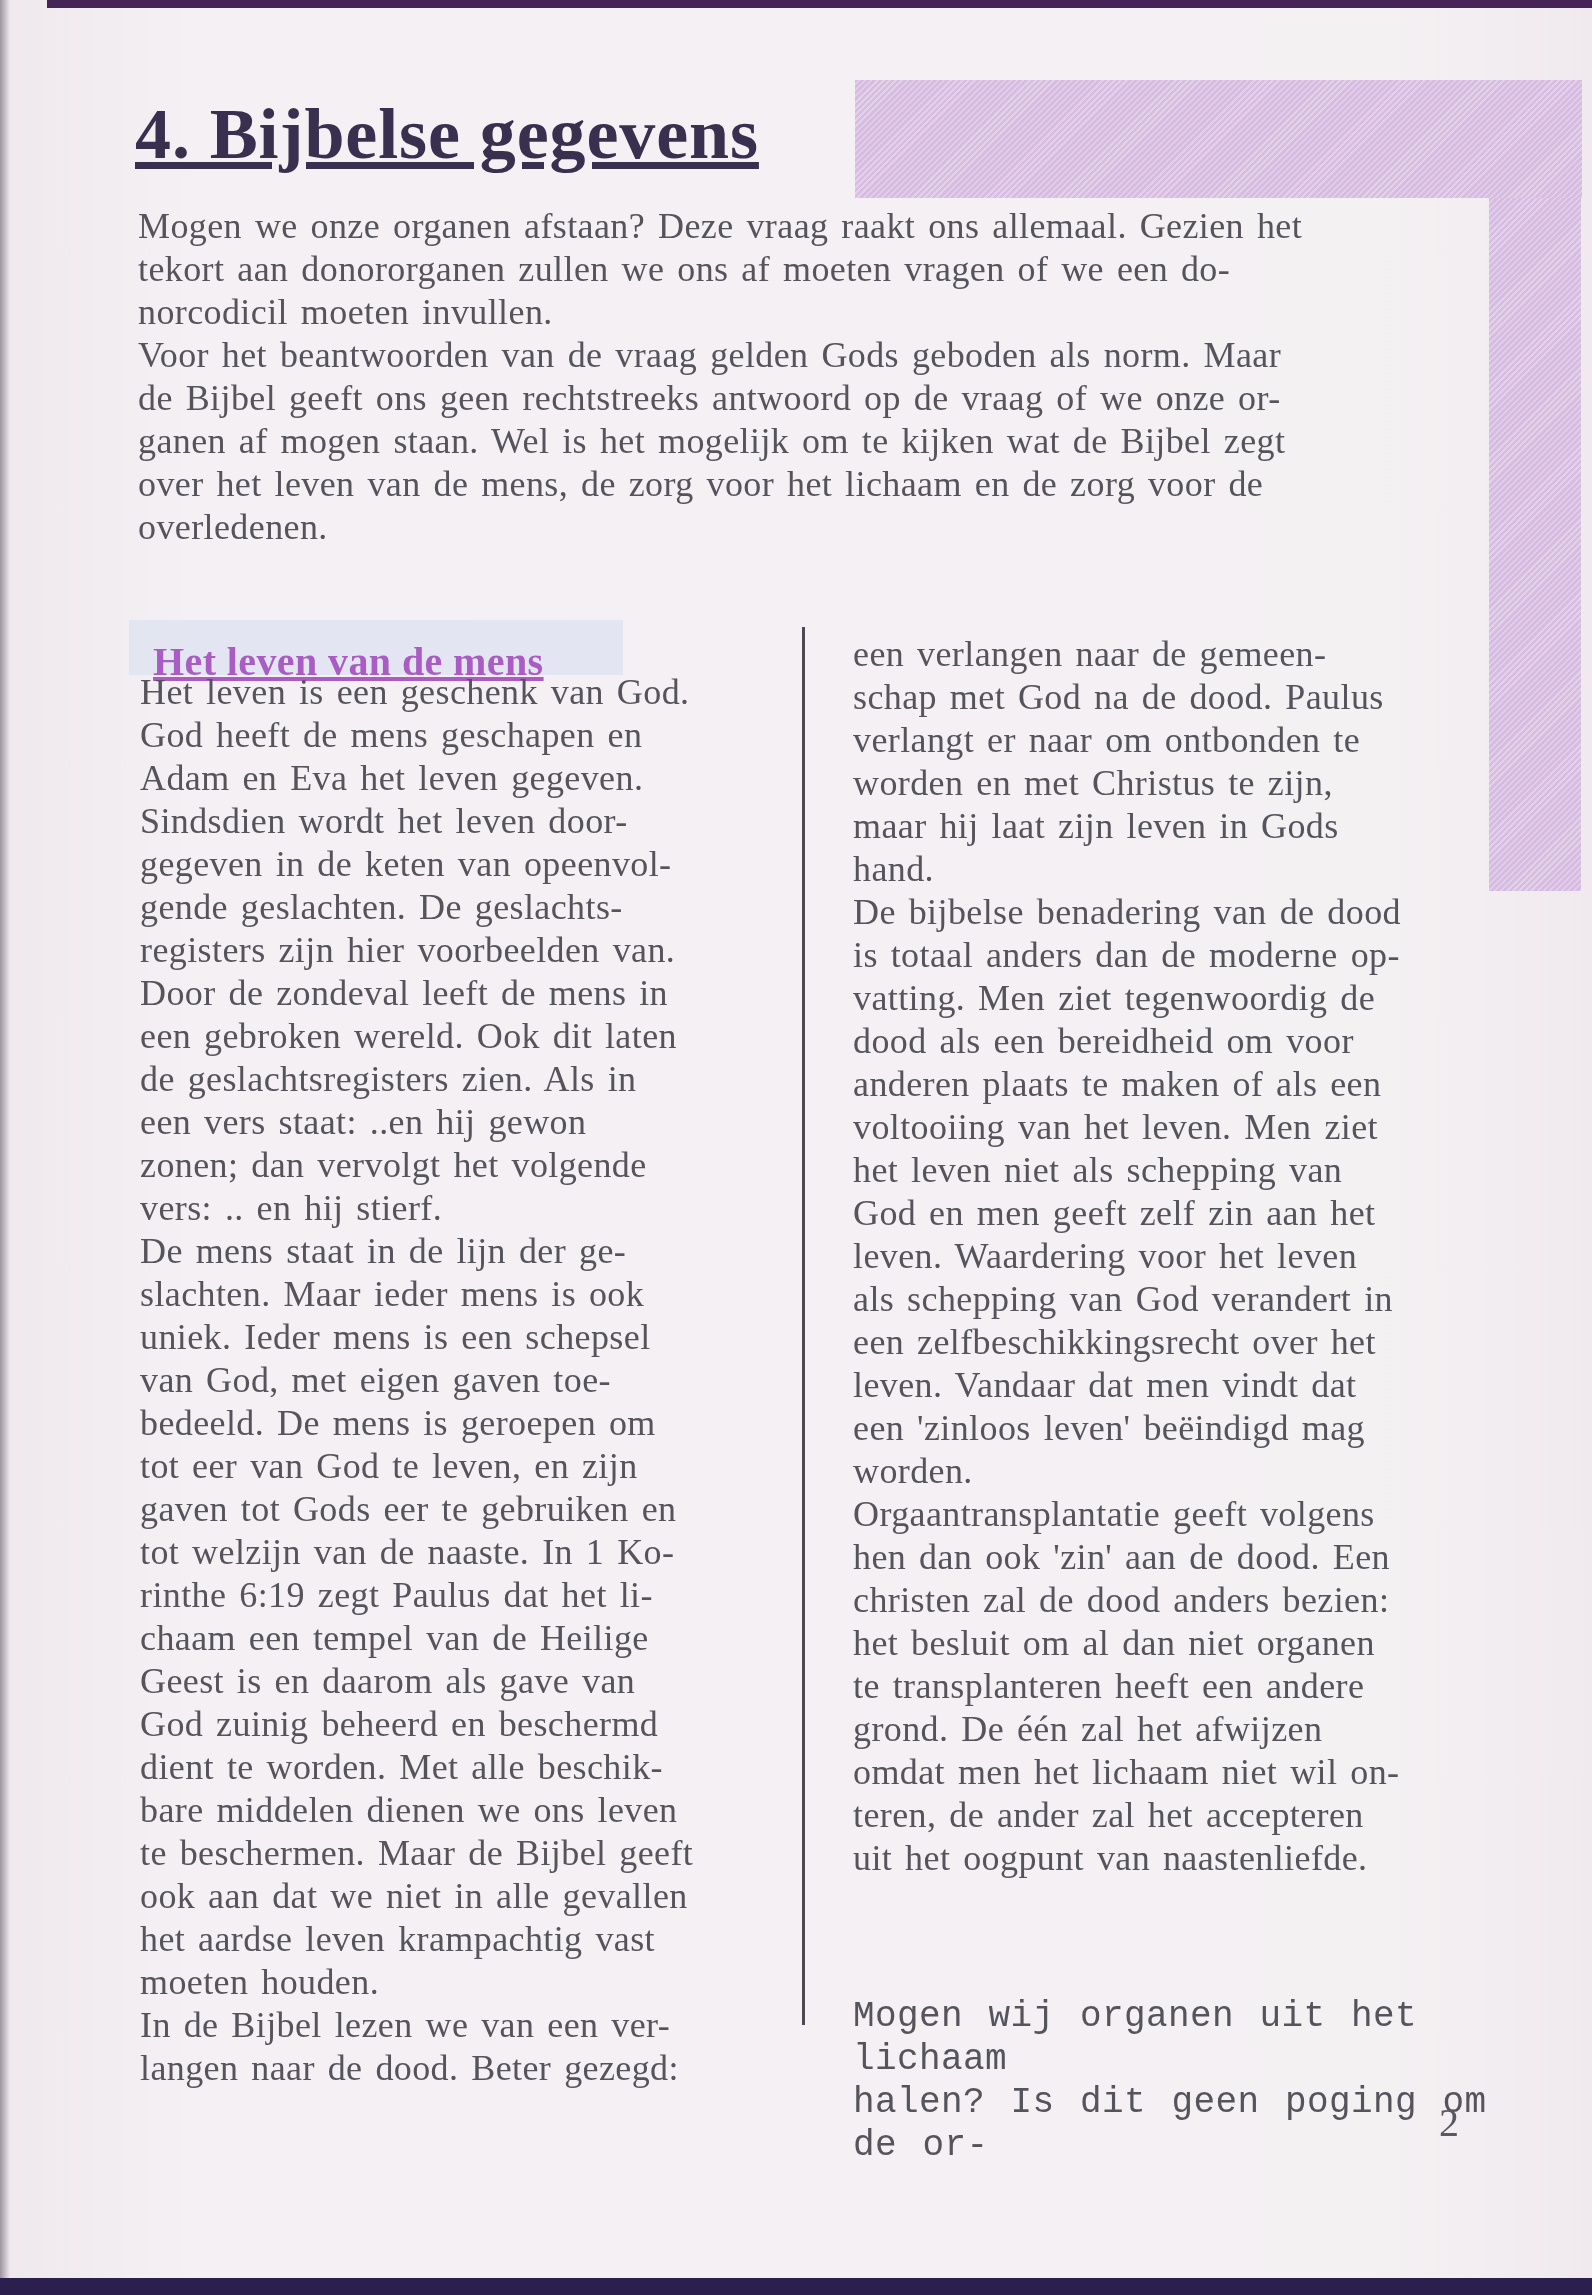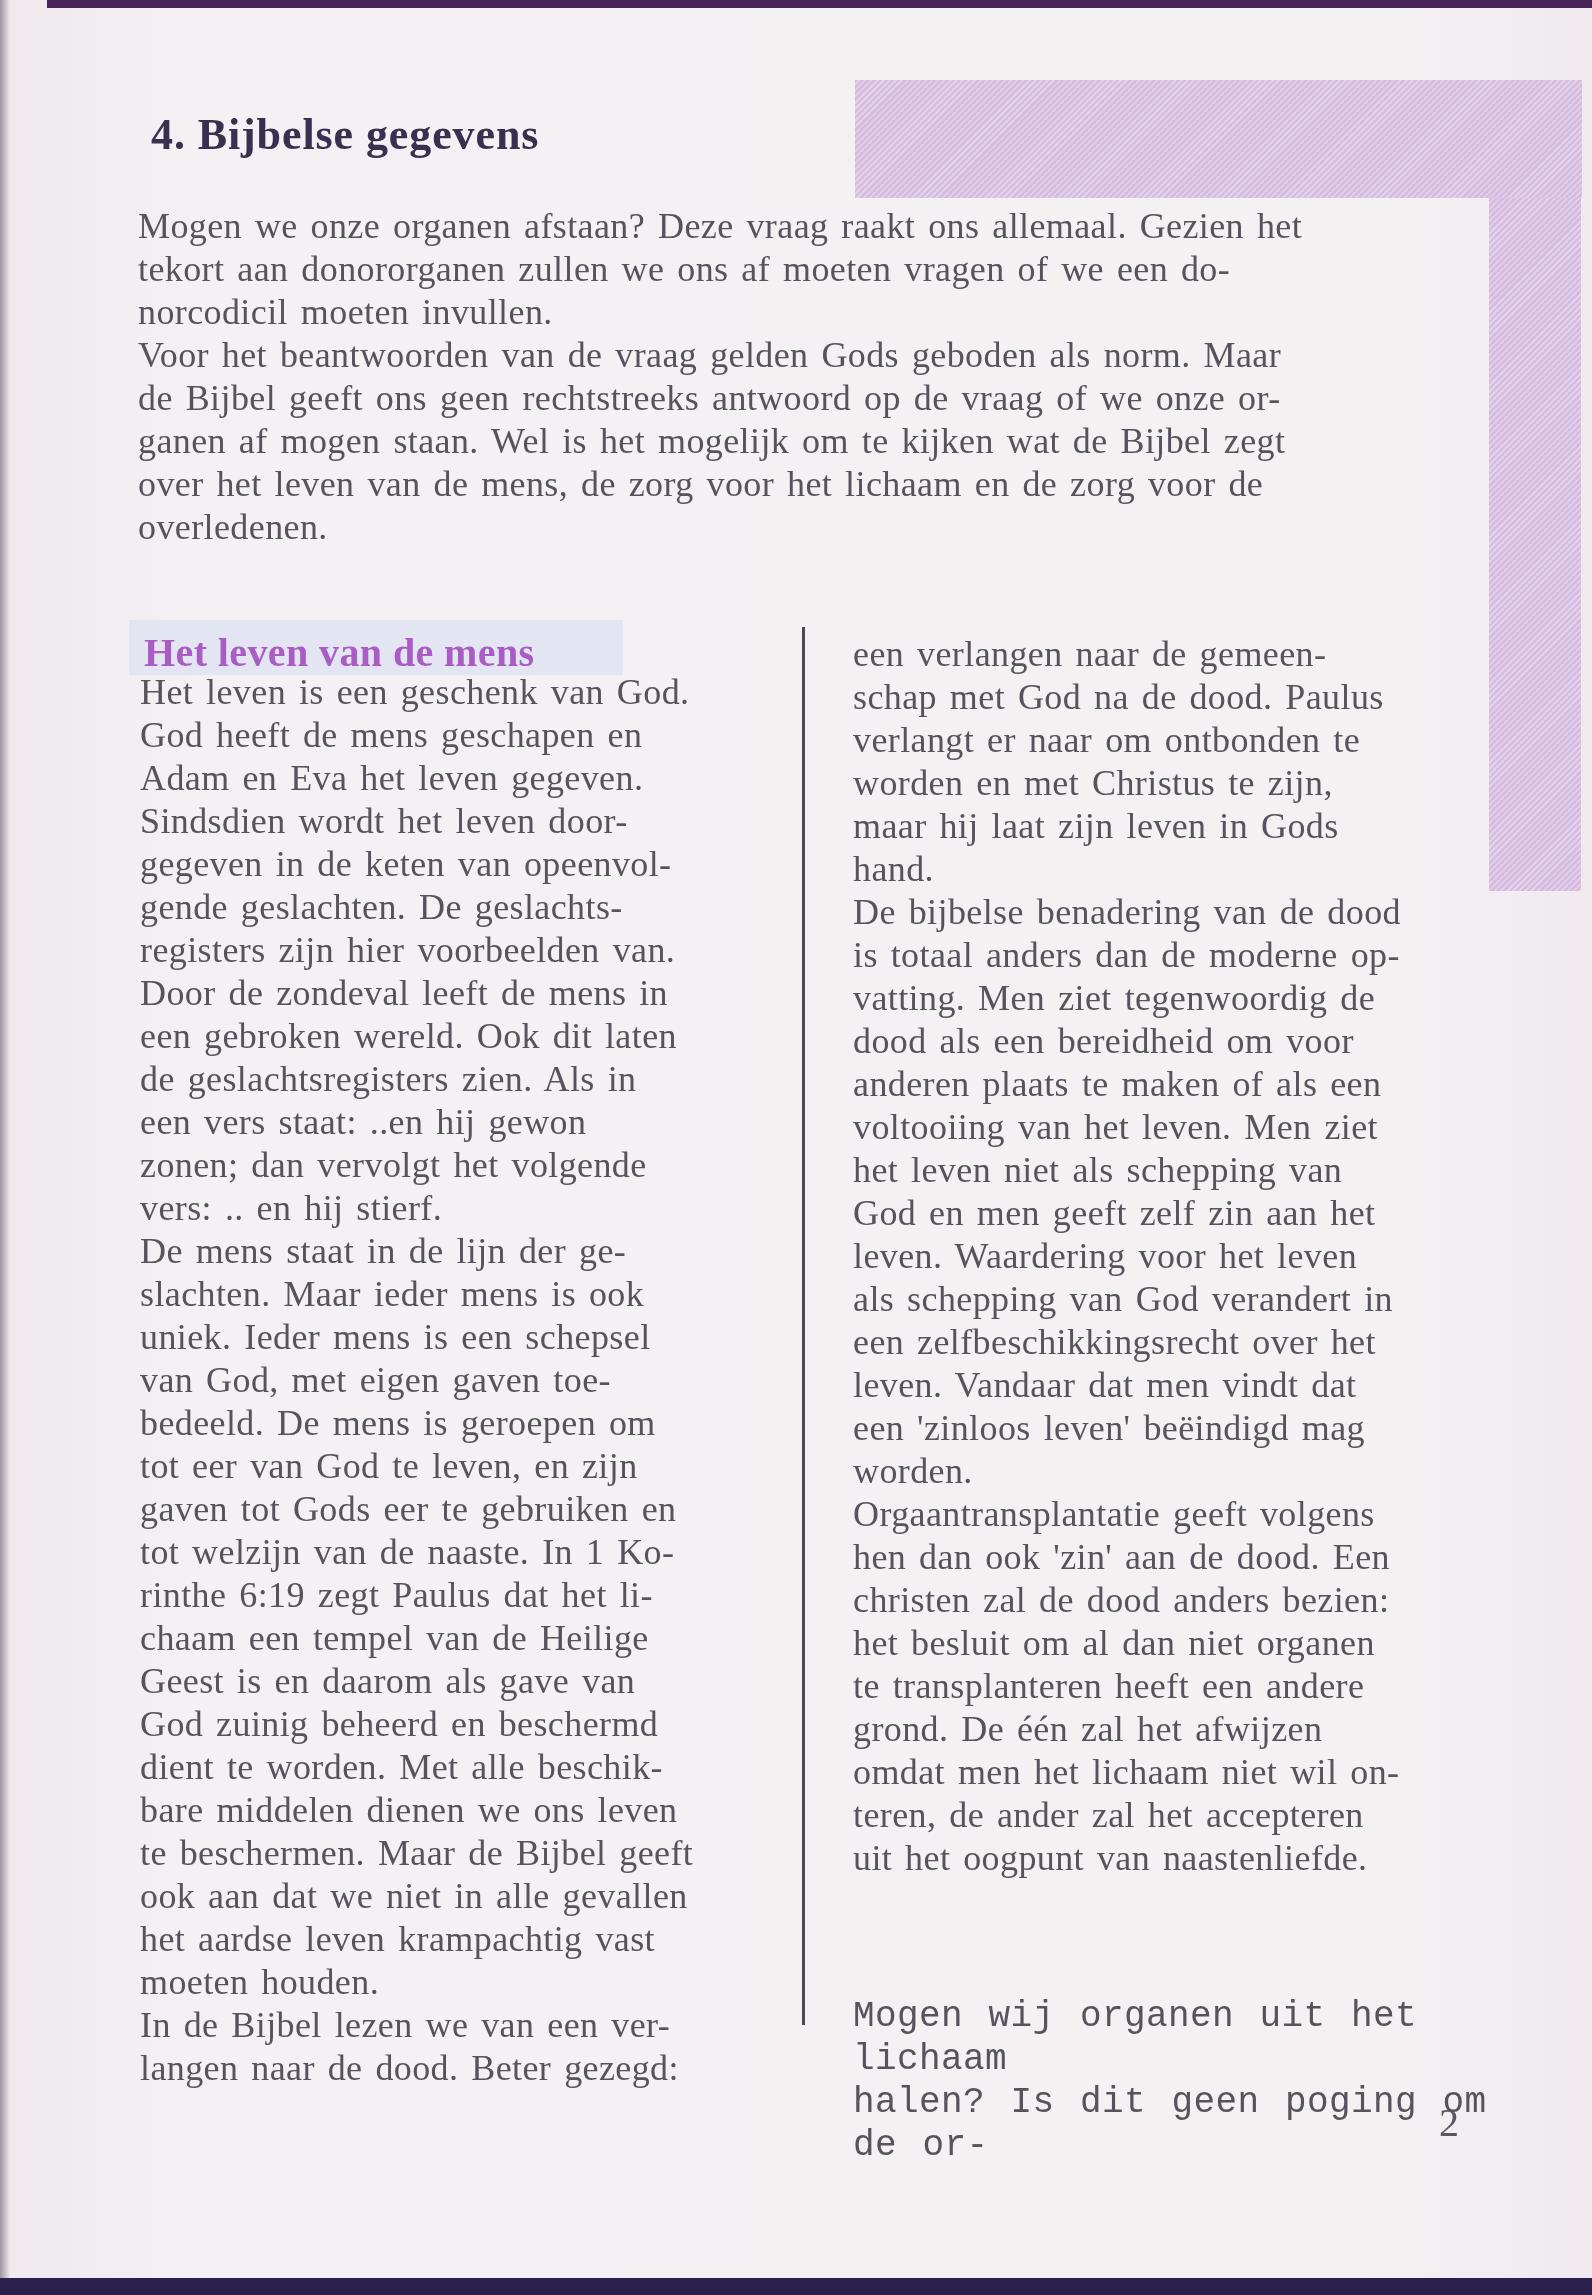--- a/index.html
+++ b/index.html
@@ -22,38 +22,39 @@
     position:absolute;left:855px;top:80px;width:727px;height:118px;
     background:#d6bce0;
     background-image:repeating-linear-gradient(315deg,rgba(255,255,255,.32) 0 1.7px,rgba(0,0,0,0) 1.7px 4.3px);
   }
   .band-v{
     position:absolute;left:1489px;top:198px;width:92px;height:693px;
     background:#d6bce0;
     background-image:repeating-linear-gradient(315deg,rgba(255,255,255,.32) 0 1.7px,rgba(0,0,0,0) 1.7px 4.3px);
   }
   .title{
-    position:absolute;left:135px;top:93px;margin:16px;
-    font-size:44px;font-weight:bold;letter-spacing:0.9px;
+    position:absolute;left:135px;top:93px;margin:0;
+    font-size:72px;font-weight:bold;letter-spacing:0.9px;
     color:#39304f;
+    text-decoration:underline;
   }
   .intro{
     position:absolute;left:138px;top:205px;width:1303px;
     font-size:36px;line-height:43px;letter-spacing:0.4px;word-spacing:3.5px;
     color:#55535c;white-space:pre-line;
   }
   .divider{
     position:absolute;left:802px;top:627px;width:2.6px;height:1398px;
     background:#4d4852;
   }
   .hl{
     position:absolute;left:129px;top:620px;width:494px;height:55px;
     background:#d9e0f0;opacity:.62;
   }
-  h2{margin:4px;font-size:40px;font-weight:bold;color:#a95cc4;letter-spacing:0.4px;}
+  h2{margin:13px;font-size:40px;font-weight:bold;color:#a95cc4;letter-spacing:0.4px;text-decoration:underline;}
   .h-left{position:absolute;left:140px;top:625px;}
   .h-right{position:absolute;left:853px;top:1895px;line-height:48px;white-space:pre-line;}
   .body{
     font-size:36px;line-height:43px;letter-spacing:0.4px;word-spacing:3.5px;
     color:#55535c;white-space:pre-line;position:absolute;
   }
   .b-left{left:140px;top:671px;width:673px;}
   .b-right1{left:853px;top:633px;width:682px;}
   .b-right2{left:853px;top:1995px;width:682px;font-family:Liberation Mono, monospace;}
   .pageno{

